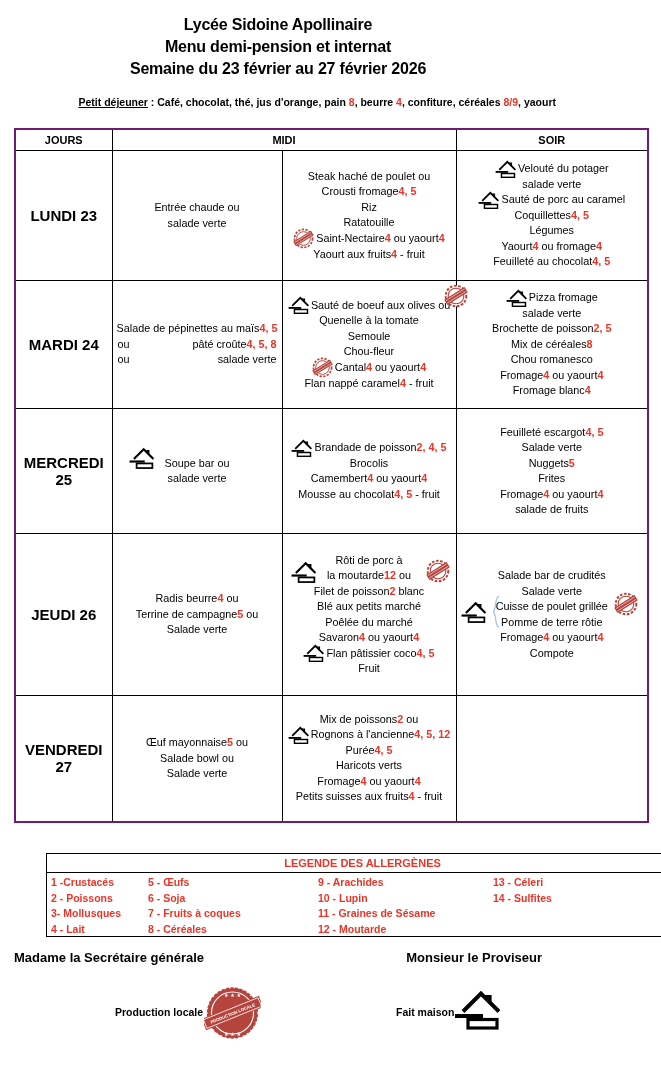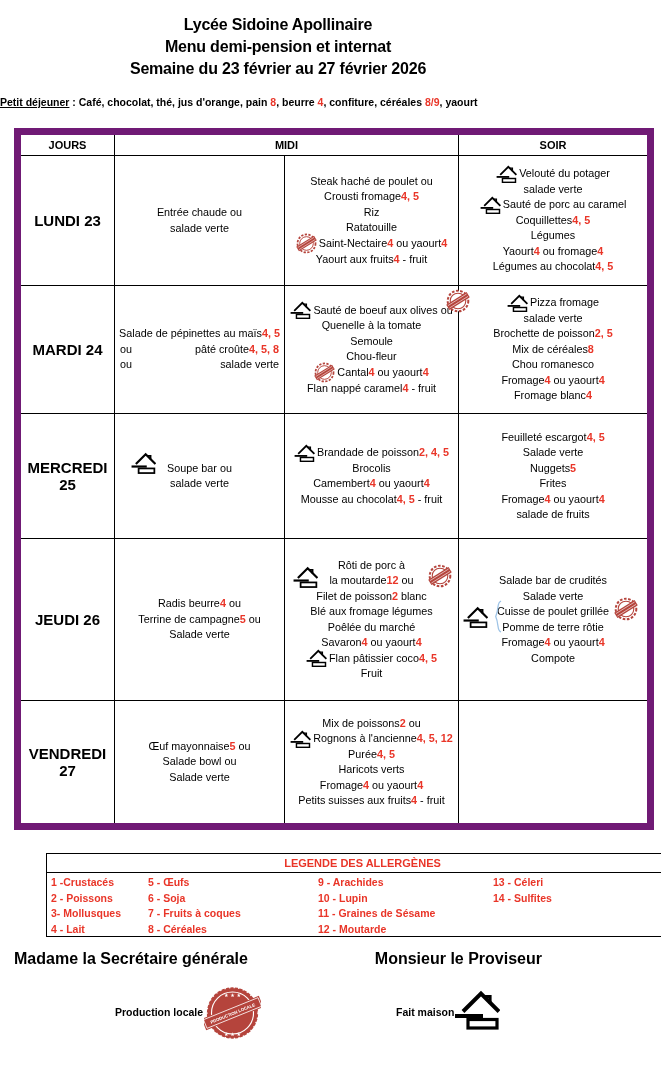--- a/index.html
+++ b/index.html
@@ -1,26 +1,26 @@
 <!DOCTYPE html>
 <html><head>
 <meta charset="utf-8">
 <style>
   html,body{margin:0;padding:0;background:#fff;}
   body{width:661px;height:1080px;position:relative;font-family:"Liberation Sans",sans-serif;color:#000;overflow:hidden;}
   .page{position:relative;width:556px;height:1080px;background:#fff;}
 
   
   .titles{padding-top:14px;text-align:center;font-weight:bold;font-size:16px;line-height:22px;letter-spacing:-0.2px;}
-  .breakfast{margin-top:16px;text-align:left;font-weight:bold;font-size:10.5px;}
+  .breakfast{margin-top:16px;text-align:right;font-weight:bold;font-size:10.5px;}
   .breakfast .bk-label{text-decoration:underline;}
   .al{color:#e93528;font-weight:bold;}
 
   
-  table.menu{position:absolute;left:14px;top:128px;width:633px;border-collapse:collapse;table-layout:fixed;border:7px solid #701a75;}
+  table.menu{position:absolute;left:14px;top:128px;width:633px;border-collapse:collapse;table-layout:fixed;border:2px solid #701a75;}
   table.menu th,table.menu td{border:1.2px solid #000;padding:0;}
   table.menu th{height:20px;font-size:11px;font-weight:bold;text-align:center;}
   td.day-cell{font-size:15px;font-weight:bold;text-align:center;vertical-align:middle;}
   td.menu-cell{vertical-align:middle;position:relative;font-size:10.8px;}
   .lines{text-align:center;}
   .line{line-height:15.5px;min-height:15.5px;}
   .line.split{display:flex;justify-content:space-between;padding:0 5px;box-sizing:border-box;text-align:left;}
   .inline-icon{display:inline-block;vertical-align:middle;margin:-3px 2px -2px 0;}
   .inline-icon.house{width:21px;height:18px;}
   .inline-icon.stamp{width:21px;height:21px;}
@@ -32,21 +32,21 @@
   .float-icon.bracket{width:9px;height:35px;}
 
   
   .legend{position:absolute;left:22px;top:853px;width:633px;height:84px;border:1.8px solid #000;box-sizing:border-box;margin-left:24px;}
   .legend-title{border-bottom:1.5px solid #000;text-align:center;font-weight:bold;font-size:11px;color:#e93528;line-height:18px;height:18px;}
   .legend-cols{display:grid;grid-template-columns:97px 170px 175px 1fr;padding-top:2px;}
   .legend-col{padding-left:4px;}
   .legend-item{font-size:10.5px;font-weight:bold;color:#e93528;line-height:15.5px;}
 
   
-  .sig{position:absolute;top:950px;font-size:16px;font-weight:bold;}
+  .sig{position:absolute;top:950px;font-size:13px;font-weight:bold;}
   .sig.left{left:14px;}
   .sig.right{right:14px;}
   .prod-label{position:absolute;left:115px;top:1006px;font-size:10.5px;font-weight:bold;}
   .stamp-big{position:absolute;left:204px;top:985px;width:57px;height:56px;}
   .stamp-big svg{width:100%;height:100%;display:block;}
   .fm-label{position:absolute;left:396px;top:1006px;font-size:10.5px;font-weight:bold;}
   .house-big{position:absolute;left:454px;top:989px;width:46px;height:41px;}
   .house-big svg{width:100%;height:100%;display:block;}
   .note{position:absolute;left:14px;top:1059px;width:580px;text-align:center;font-size:10.5px;font-weight:bold;}
 </style>
@@ -117,21 +117,21 @@
               <div class="line"><span>salade verte</span></div>
               <div class="line"><span class="inline-icon house"><svg viewBox="0 0 46 40">
                     <path d="M9 22 L27 4 L45 22" fill="none" stroke="#000" stroke-width="4"></path>
                     <path d="M30 7 L36 7 L36 14" fill="none" stroke="#000" stroke-width="3.2"></path>
                     <rect x="1" y="24.5" width="28" height="4" fill="#000"></rect>
                     <rect x="14" y="30" width="29" height="8.5" fill="none" stroke="#000" stroke-width="3.2"></rect>
                   </svg></span><span>Sauté de porc au caramel</span></div>
               <div class="line"><span>Coquillettes</span><span class="al">4, 5</span></div>
               <div class="line"><span>Légumes</span></div>
               <div class="line"><span>Yaourt</span><span class="al">4</span><span> ou fromage</span><span class="al">4</span></div>
-              <div class="line"><span>Légumes au chocolat</span><span class="al">4, 5</span></div>
+              <div class="line"><span>Feuilleté au chocolat</span><span class="al">4, 5</span></div>
             </div>
           </td>
         </tr>
         <tr style="height: 128px;">
           <td class="day-cell">MARDI 24</td>
           <td class="menu-cell">
             <div class="lines">
               <div class="line"><span>Salade de pépinettes au maïs</span><span class="al">4, 5</span></div>
               <div class="line split">
                 <span><span>ou</span></span>
@@ -260,21 +260,21 @@
                   <rect x="0" y="9" width="24" height="6" fill="#b5443c"></rect>
                   <line x1="1" y1="10.6" x2="23" y2="10.6" stroke="#efd5d2" stroke-width="0.7"></line>
                   <line x1="1" y1="13.4" x2="23" y2="13.4" stroke="#efd5d2" stroke-width="0.7"></line>
                 </g>
               </svg>
             </span>
             <div class="lines">
               <div class="line"><span>Rôti de porc à</span></div>
               <div class="line"><span>la moutarde</span><span class="al">12</span><span> ou</span></div>
               <div class="line"><span>Filet de poisson</span><span class="al">2</span><span> blanc</span></div>
-              <div class="line"><span>Blé aux fromage légumes</span></div>
+              <div class="line"><span>Blé aux petits marché</span></div>
               <div class="line"><span>Poêlée du marché</span></div>
               <div class="line"><span>Savaron</span><span class="al">4</span><span> ou yaourt</span><span class="al">4</span></div>
               <div class="line"><span class="inline-icon house"><svg viewBox="0 0 46 40">
                     <path d="M9 22 L27 4 L45 22" fill="none" stroke="#000" stroke-width="4"></path>
                     <path d="M30 7 L36 7 L36 14" fill="none" stroke="#000" stroke-width="3.2"></path>
                     <rect x="1" y="24.5" width="28" height="4" fill="#000"></rect>
                     <rect x="14" y="30" width="29" height="8.5" fill="none" stroke="#000" stroke-width="3.2"></rect>
                   </svg></span><span>Flan pâtissier coco</span><span class="al">4, 5</span></div>
               <div class="line"><span>Fruit</span></div>
             </div>

